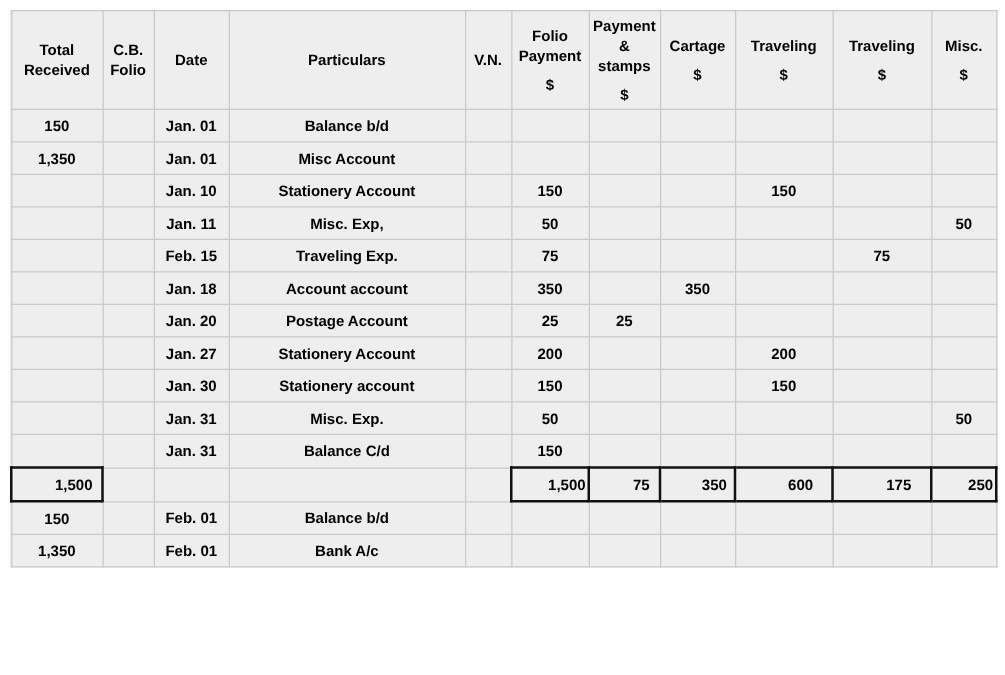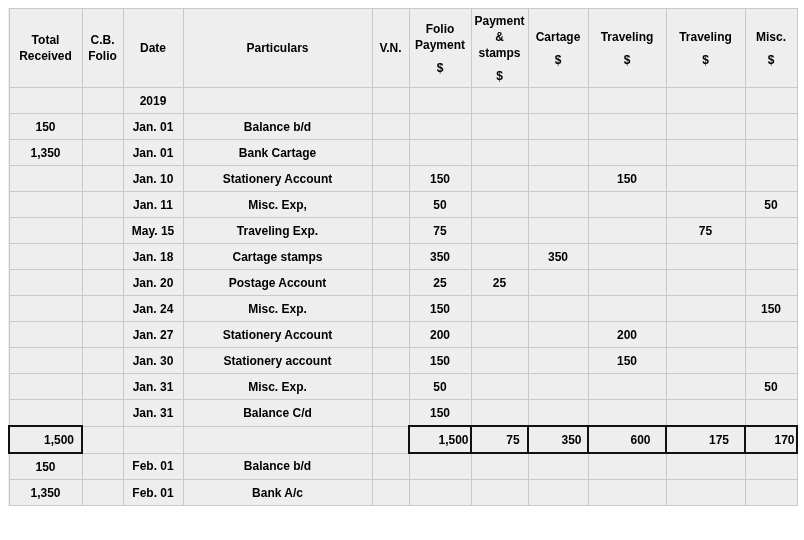--- a/index.html
+++ b/index.html
@@ -173,50 +173,37 @@
           <th class="hdr-mid">
             <span class="hdr-lines">
               <span class="l1">Misc.</span>
             </span>
             <span class="cur">$</span>
           </th>
         </tr>
     </thead>
     <tbody id="table-body">
         <tr>
-          <td class="num"></td>
-          <td class="num"></td>
-          <td class="num">2019</td>
-          <td class="num"></td>
-          <td class="num"></td>
-          <td class="num"></td>
-          <td class="num"></td>
-          <td class="num"></td>
-          <td class="num"></td>
-          <td class="num"></td>
-          <td class="num"></td>
-        </tr>
-        <tr>
           <td class="num">150</td>
           <td class="num"></td>
           <td class="num">Jan. 01</td>
           <td class="num">Balance b/d</td>
           <td class="num"></td>
           <td class="num"></td>
           <td class="num"></td>
           <td class="num"></td>
           <td class="num"></td>
           <td class="num"></td>
           <td class="num"></td>
         </tr>
         <tr>
           <td class="num">1,350</td>
           <td class="num"></td>
           <td class="num">Jan. 01</td>
-          <td class="num">Bank Cartage</td>
+          <td class="num">Misc Account</td>
           <td class="num"></td>
           <td class="num"></td>
           <td class="num"></td>
           <td class="num"></td>
           <td class="num"></td>
           <td class="num"></td>
           <td class="num"></td>
         </tr>
         <tr>
           <td class="num"></td>
@@ -240,68 +227,55 @@
           <td class="num">50</td>
           <td class="num"></td>
           <td class="num"></td>
           <td class="num"></td>
           <td class="num"></td>
           <td class="num">50</td>
         </tr>
         <tr>
           <td class="num"></td>
           <td class="num"></td>
-          <td class="num">May. 15</td>
+          <td class="num">Feb. 15</td>
           <td class="num">Traveling Exp.</td>
           <td class="num"></td>
           <td class="num">75</td>
           <td class="num"></td>
           <td class="num"></td>
           <td class="num"></td>
           <td class="num">75</td>
           <td class="num"></td>
         </tr>
         <tr>
           <td class="num"></td>
           <td class="num"></td>
           <td class="num">Jan. 18</td>
-          <td class="num">Cartage stamps</td>
+          <td class="num">Account account</td>
           <td class="num"></td>
           <td class="num">350</td>
           <td class="num"></td>
           <td class="num">350</td>
           <td class="num"></td>
           <td class="num"></td>
           <td class="num"></td>
         </tr>
         <tr>
           <td class="num"></td>
           <td class="num"></td>
           <td class="num">Jan. 20</td>
           <td class="num">Postage Account</td>
           <td class="num"></td>
           <td class="num">25</td>
           <td class="num">25</td>
           <td class="num"></td>
           <td class="num"></td>
           <td class="num"></td>
           <td class="num"></td>
-        </tr>
-        <tr>
-          <td class="num"></td>
-          <td class="num"></td>
-          <td class="num">Jan. 24</td>
-          <td class="num">Misc. Exp.</td>
-          <td class="num"></td>
-          <td class="num">150</td>
-          <td class="num"></td>
-          <td class="num"></td>
-          <td class="num"></td>
-          <td class="num"></td>
-          <td class="num">150</td>
         </tr>
         <tr>
           <td class="num"></td>
           <td class="num"></td>
           <td class="num">Jan. 27</td>
           <td class="num">Stationery Account</td>
           <td class="num"></td>
           <td class="num">200</td>
           <td class="num"></td>
           <td class="num"></td>
@@ -352,21 +326,21 @@
           <td class="num boxed">1,500</td>
           <td class="num plain"></td>
           <td class="num plain"></td>
           <td class="num plain"></td>
           <td class="num plain"></td>
           <td class="num boxed">1,500</td>
           <td class="num boxed">75</td>
           <td class="num boxed">350</td>
           <td class="num boxed">600</td>
           <td class="num boxed">175</td>
-          <td class="num boxed">170</td>
+          <td class="num boxed">250</td>
         </tr>
         <tr>
           <td class="num">150</td>
           <td class="num"></td>
           <td class="num">Feb. 01</td>
           <td class="num">Balance b/d</td>
           <td class="num"></td>
           <td class="num"></td>
           <td class="num"></td>
           <td class="num"></td>

